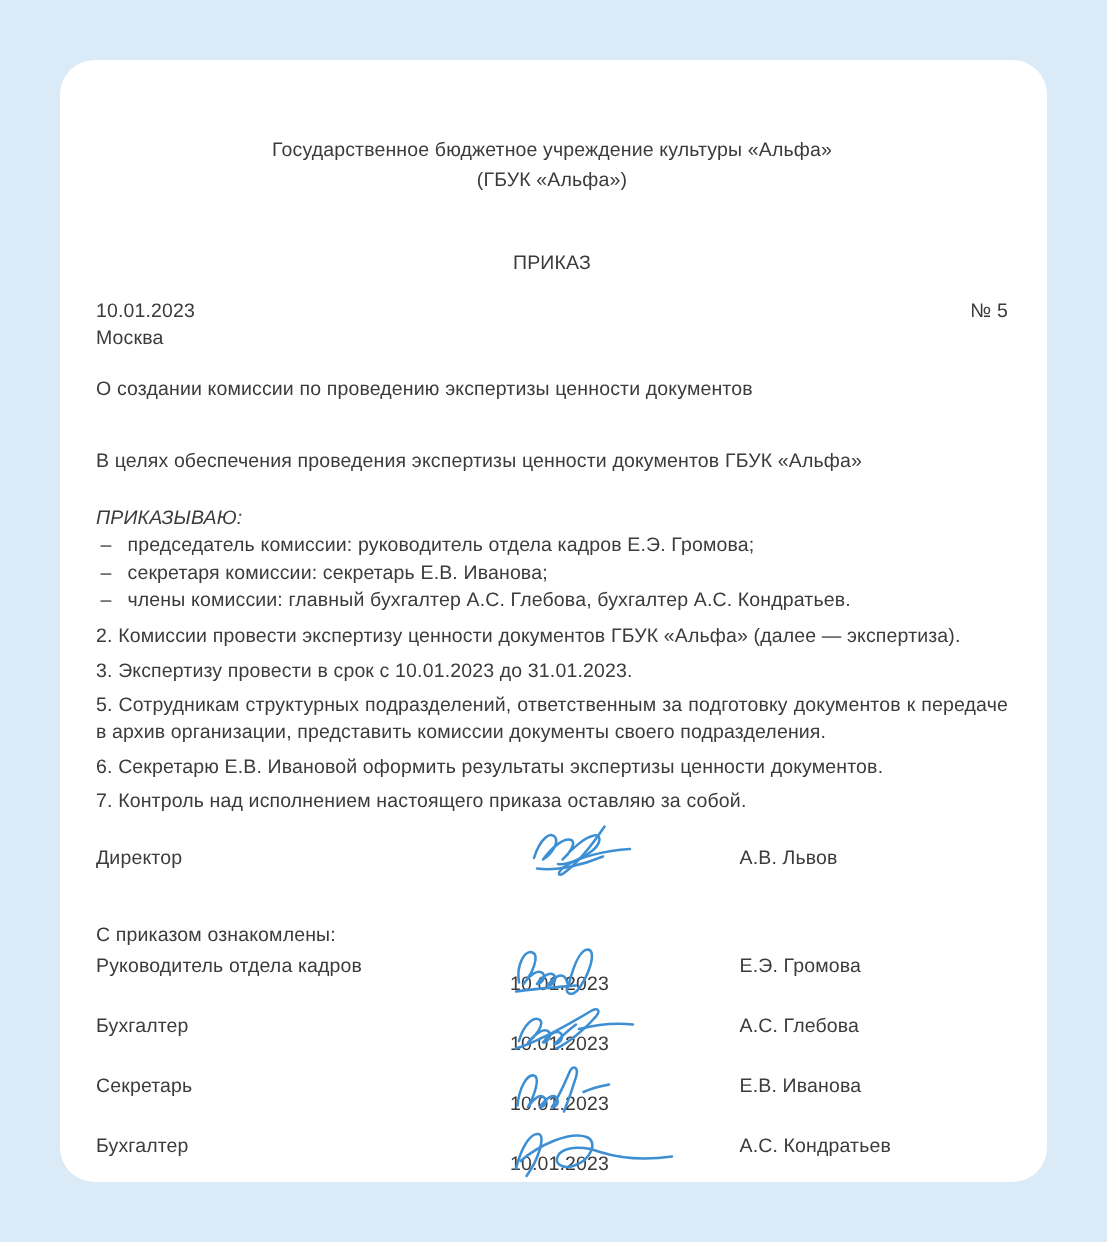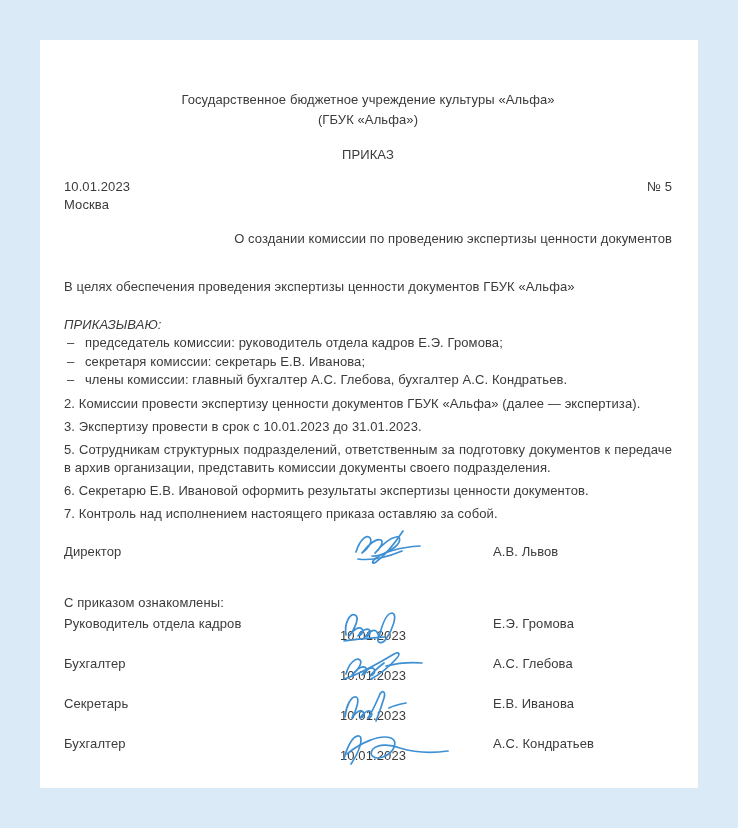--- a/index.html
+++ b/index.html
@@ -11,26 +11,27 @@
     position: relative;
   }
   .page {
     position: absolute; left: 40px; top: 40px;
     width: 658px; height: 748px;
     box-sizing: border-box;
     background: #ffffff;
     padding: 50px 26px 0 24px;
     font-size: 13px; line-height: 18px;
     letter-spacing: 0.1px;
+    border-radius: 23px;
   }
   .org { text-align: center; line-height: 20px; }
-  .doc-type { text-align: center; margin-top: 16px; }
+  .doc-type { text-align: center; margin-top: 36px; }
   .meta { display: flex; justify-content: space-between; margin-top: 14px; }
   .city { text-align: left; }
-  .subject { text-align: right; margin-top: 16px; }
+  .subject { text-align: left; margin-top: 16px; }
   p.para { margin: 5px 0 0 0; }
   p.intro { margin-top: 30px; }
   p.decree { margin-top: 20px; font-style: italic; }
   p.just { text-align: justify; }
   .list { margin-top: 0; }
   .li { display: flex; line-height: 18.5px; }
   .li .marker { flex: none; width: 21px; padding-left: 3px; box-sizing: border-box; }
   .li .li-text { flex: 1; }
 
   .sig-row { display: flex; position: relative; }

